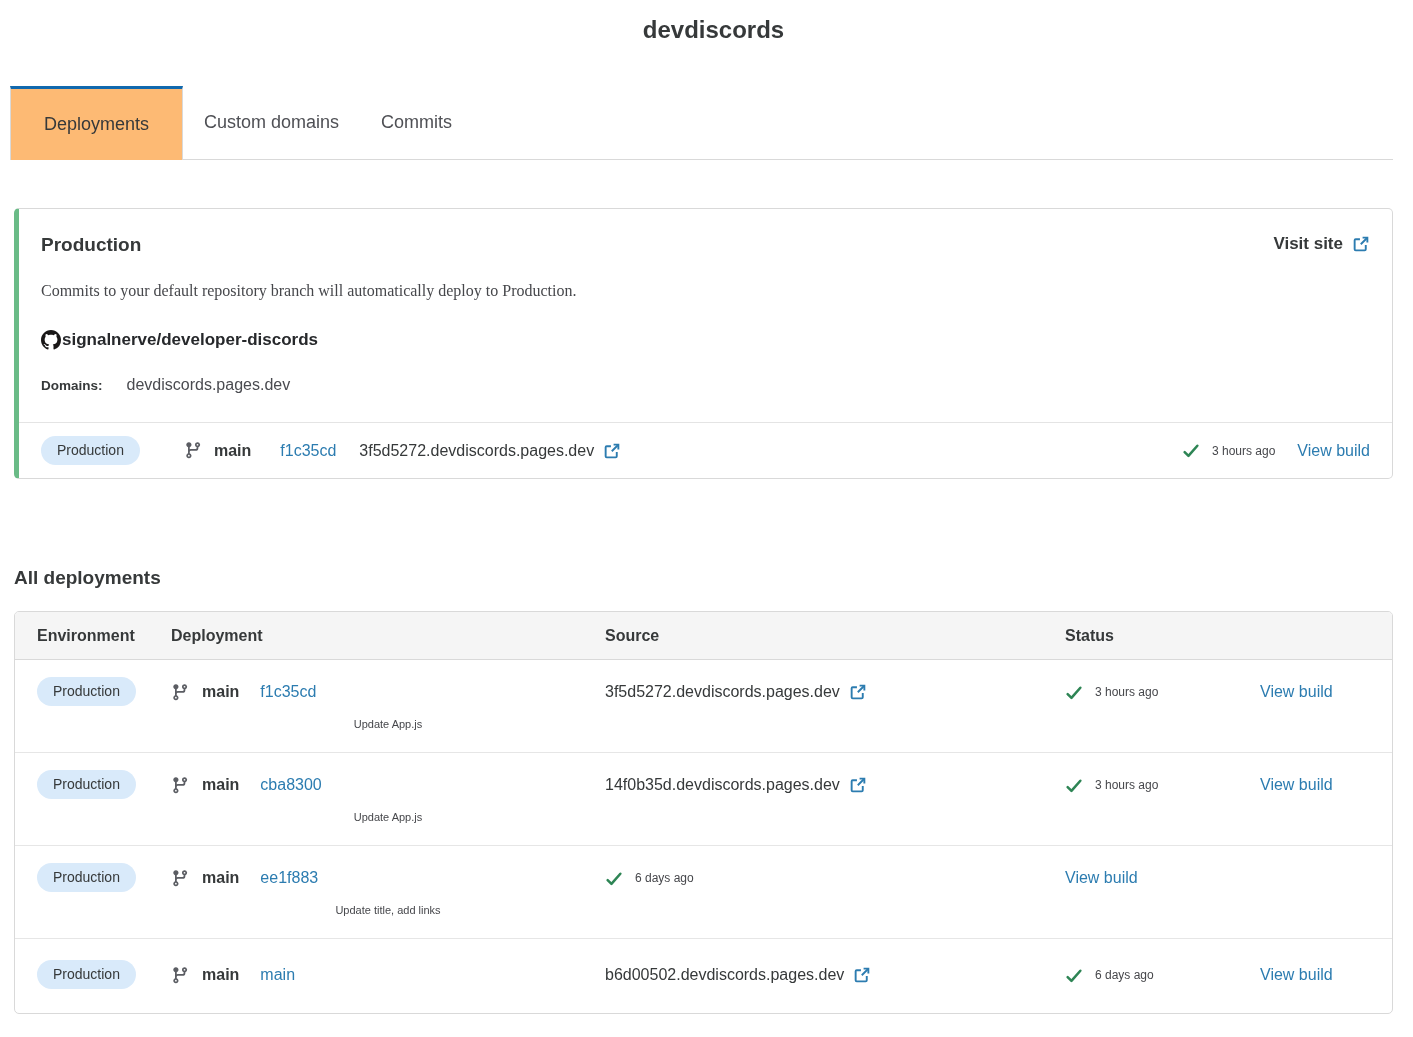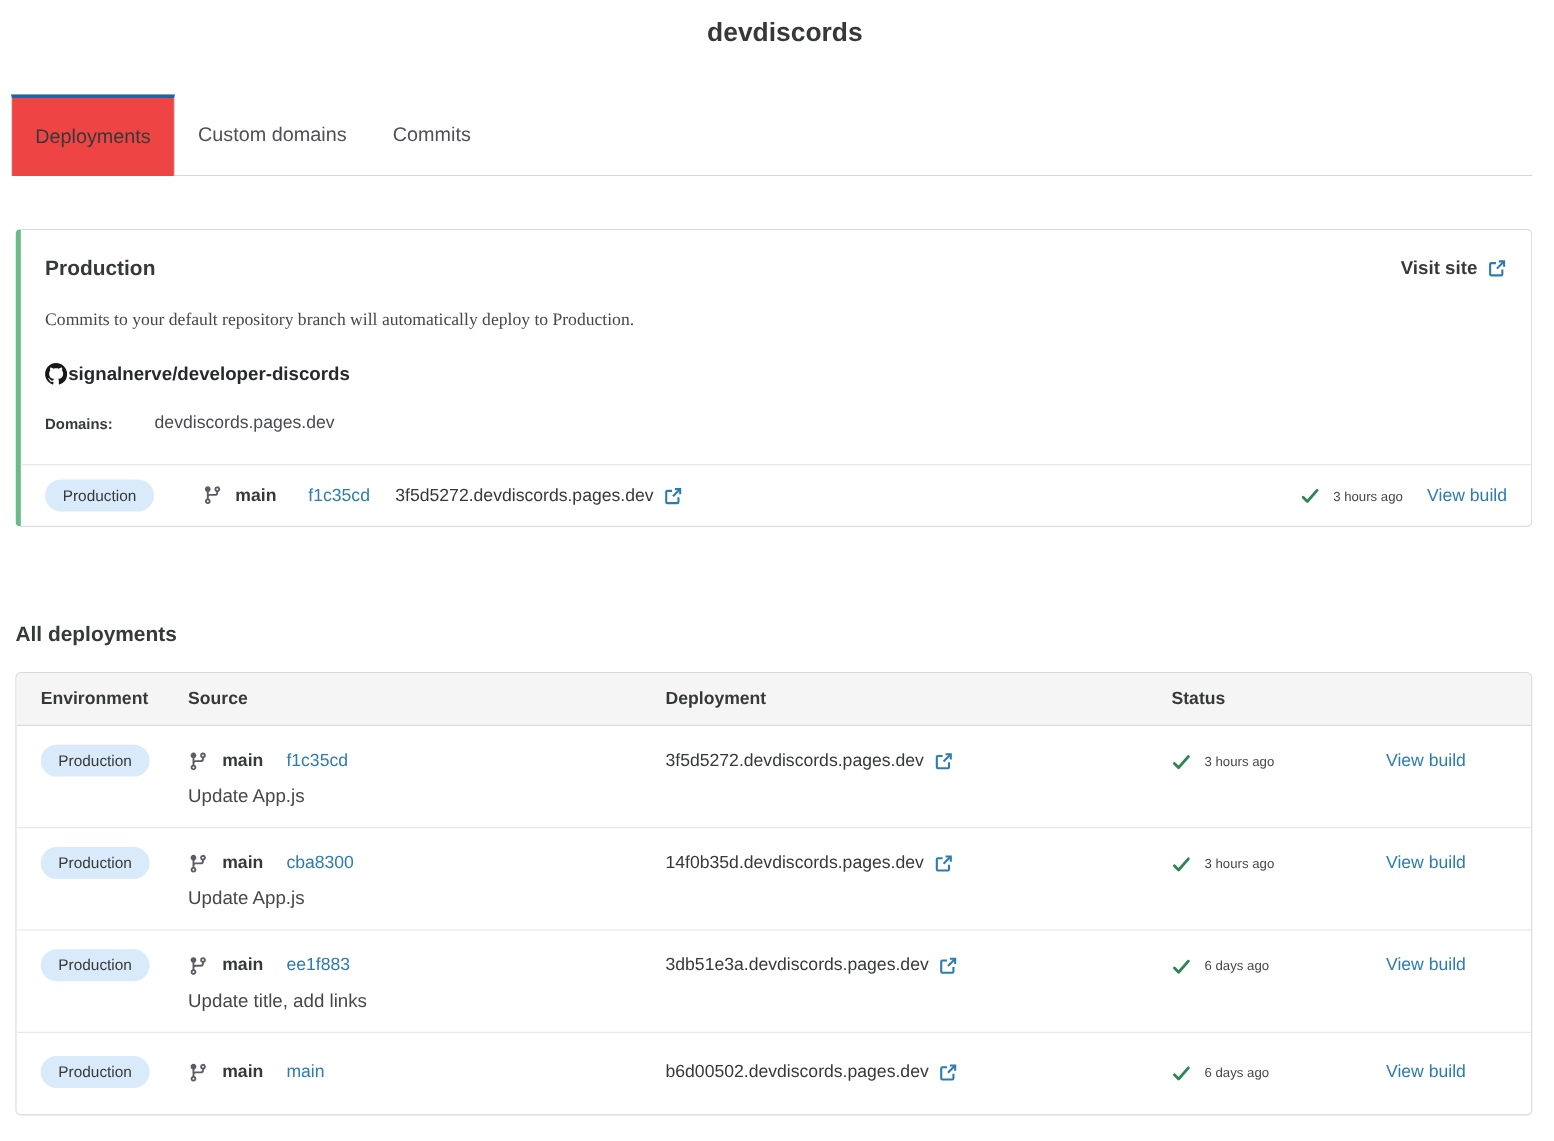--- a/index.html
+++ b/index.html
@@ -14,38 +14,38 @@
   .link { color:var(--link-blue,#2c7cb0); }
 
   .page-title { margin:16px 0 0 14px; font-size:24px; font-weight:600;text-align:center; }
 
   
   .tabs { display:flex; align-items:stretch; height:74px; margin:42px 20px 0 10px;
           border-bottom:1px solid #d9d9d9; }
   .tab { display:flex; align-items:center; justify-content:center;
          font-size:18px; color:#4f5055; padding:0 21px; cursor:pointer; }
   .tab.active {
-    width:149px; padding:0; color:#36393a; background:#ef4444;
+    width:173px; padding:0; color:#36393a; background:#fdba74;
     border:1px solid #d9d9d9; border-bottom:none;
     border-top:3px solid var(--tab-accent,#1169ae);
     margin-bottom:-1px;
   }
 
   
   .prod-card { margin:48px 20px 0 14px; border:1px solid #d9d9d9;
                border-left:5px solid var(--border-green,#6abb87); border-radius:5px; }
   .card-body { padding:25px 22px 0 22px; }
   .card-header { display:flex; justify-content:space-between; align-items:flex-start; }
   .card-title { margin:0; font-size:19px; font-weight:600; }
   .visit-site { display:flex; align-items:center; gap:9px; font-size:17px;
                 font-weight:600; color:#36393a; }
   .card-desc { margin:26px 0 0; font-size:16px; color:#46474b;font-family:Liberation Serif, serif; }
   .repo-row { margin-top:30px; display:flex; align-items:center; gap:1px;
               font-size:17px; font-weight:700; color:#26282b; }
-  .domains-row { margin-top:26px; display:flex; align-items:center; gap:38px; padding-bottom:28px; }
+  .domains-row { margin-top:26px; display:flex; align-items:center; gap:24px; padding-bottom:28px; }
   .domains-label { font-size:13.5px; font-weight:700; }
   .domains-value { font-size:16px; color:#4a4b50; }
 
   .pill { display:inline-block; background:var(--pill-bg,#d9eafa); color:#36393a;
           border-radius:16px; padding:5px 16px; font-size:14px; line-height:19px; }
 
   .prod-deploy-row { border-top:1px solid #e4e4e4; display:flex; align-items:center;
                      padding:13px 22px; font-size:16px; }
   .branch-group { margin-left:44px; display:flex; align-items:center; gap:11px; }
   .branch-name { font-weight:700; }
@@ -66,21 +66,21 @@
     grid-template-columns:134px 434px 460px 1fr 112px;
     padding-left:22px; padding-right:20px;
   }
   .thead { background:#f5f5f5; border-bottom:1px solid #d9d9d9; height:48px;
            align-items:center; font-weight:600; }
   .trow { padding-top:20px; padding-bottom:18px; align-items:start; }
   .trow + .trow { border-top:1px solid #e6e6e6; }
   .cell-env .pill { margin-top:-3px; }
   .source-line { display:flex; align-items:center; gap:12px; line-height:24px; }
   .source-line .commit-link { margin-left:9px; }
-  .commit-msg { margin-top:10px; font-size:17px; color:#46474b; line-height:20px; }
+  .commit-msg { margin-top:10px; font-size:11px; color:#46474b; line-height:20px;text-align:center; }
   .commit-msg:empty { display:none; }
   .cell-deploy { display:flex; align-items:center; line-height:24px; }
   .cell-status { display:flex; align-items:center; gap:12px; line-height:24px; }
   .cell-view { line-height:24px; }
 
   .icon-flex { display:inline-flex; align-items:center; }
 </style>
 </head>
 <body>
 
@@ -166,22 +166,22 @@
       <a class="link view-build">View build</a>
     </span>
   </div>
 </section>
 
 <h2 class="all-deploy-title">All deployments</h2>
 
 <section class="table">
   <div class="thead">
     <div>Environment</div>
+    <div>Deployment</div>
     <div>Source</div>
-    <div>Deployment</div>
     <div>Status</div>
     <div></div>
   </div>
 
   <div class="trow">
     <div class="cell-env"><span class="pill">Production</span></div>
     <div class="cell-source">
       <div class="source-line">
         <span class="icon-flex">
           <svg width="19" height="19" viewBox="0 0 19 19">
@@ -252,28 +252,20 @@
         <span class="icon-flex">
           <svg width="19" height="19" viewBox="0 0 19 19">
               <use href="#i-branch"></use>
             </svg>
         </span>
         <span class="branch-name">main</span>
         <a class="link commit-link">ee1f883</a>
       </div>
       <div class="commit-msg">Update title, add links</div>
     </div>
-    <div class="cell-deploy">
-      <a class="deploy-url" style="margin-left:0">3db51e3a.devdiscords.pages.dev</a>
-      <a class="ext-icon">
-        <svg width="18" height="18" viewBox="0 0 17 17">
-            <use href="#i-ext"></use>
-          </svg>
-      </a>
-    </div>
     <div class="cell-status">
       <span class="icon-flex">
         <svg width="18" height="17" viewBox="0 0 17 16">
             <use href="#i-check"></use>
           </svg>
       </span>
       <span class="time-text">6 days ago</span>
     </div>
     <div class="cell-view"><a class="link view-build">View build</a></div>
   </div>

